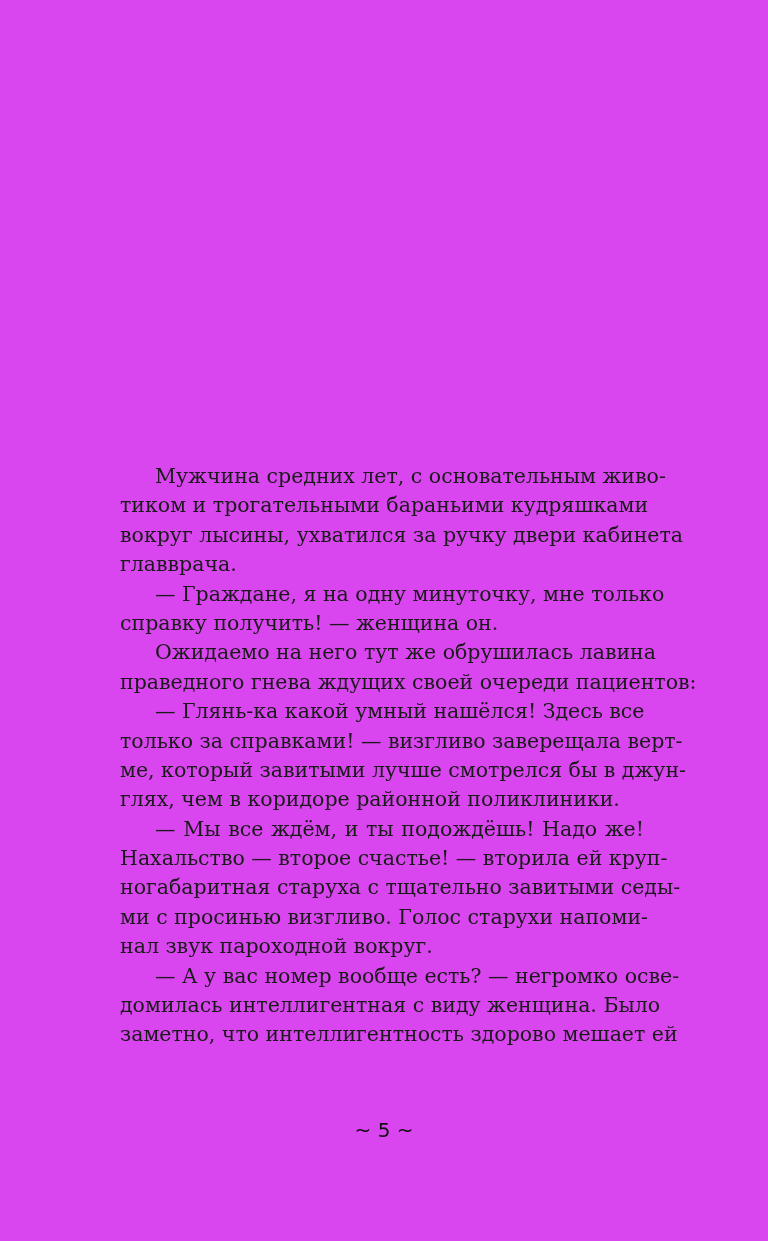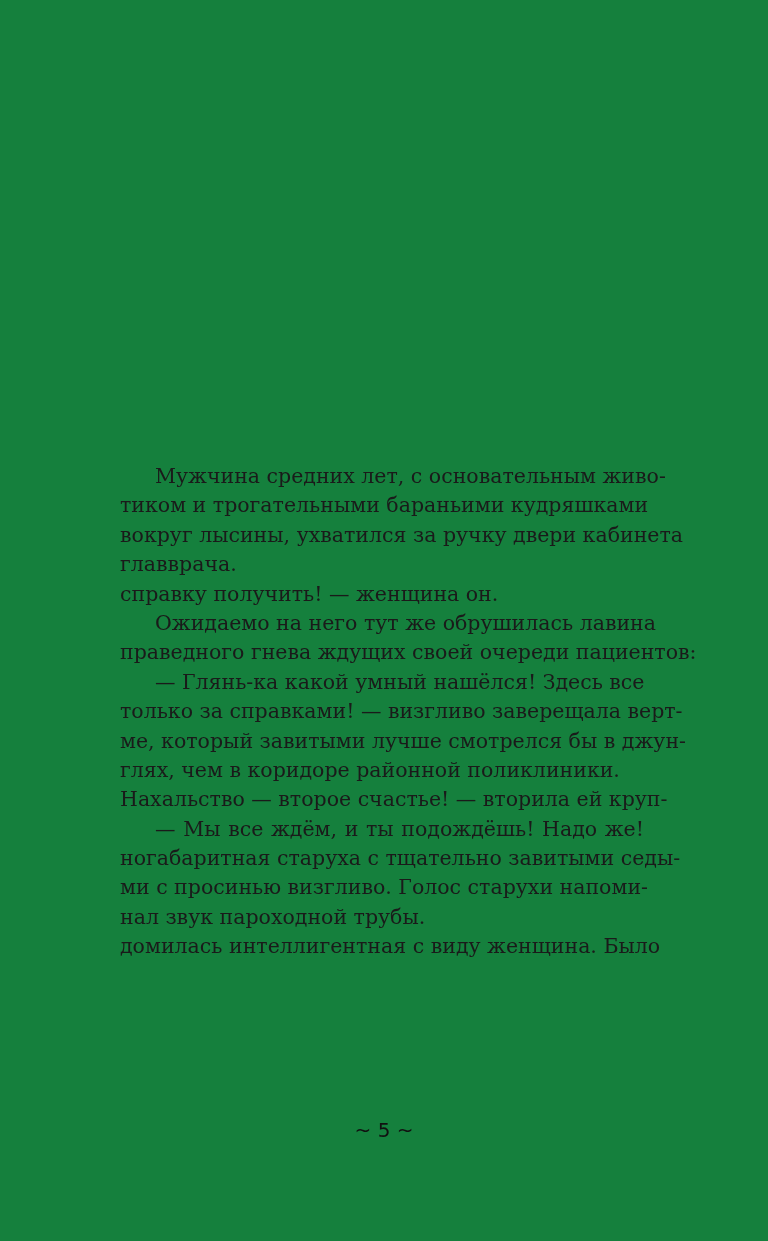--- a/index.html
+++ b/index.html
@@ -1,17 +1,17 @@
 <!DOCTYPE html>
 <html><head>
 <meta charset="utf-8">
 <style>
   html, body { margin:0; padding:0; background:#ffffff; }
   body { width:768px; height:1241px; position:relative; overflow:hidden; }
-  .page { position:absolute; left:0; top:0; width:768px; height:1241px; background:#15803d; }
+  .page { position:absolute; left:0; top:0; width:768px; height:1241px; background:#d946ef; }
   .text-block {
     position:absolute; left:120px; top:462px; width:524px;
     font-family:"DejaVu Serif","Liberation Serif",serif;
     font-size:20.5px; line-height:29.4px; color:#1a1a1a;
   }
   .line { display:block; white-space:nowrap; height:29.4px; text-align:justify; text-align-last:justify; }
   .line.indent { padding-left:35px; }
   .line.last { text-align-last:left; }
   .page-number {
     position:absolute; left:0; width:768px; top:1118px; text-align:center;
@@ -20,28 +20,31 @@
 </style>
 </head>
 <body>
 
 <div class="page">
   <div class="text-block" id="text-block">
       <span class="line indent">Мужчина средних лет, с основательным живо-</span>
       <span class="line">тиком и трогательными бараньими кудряшками</span>
       <span class="line">вокруг лысины, ухватился за ручку двери кабинета</span>
       <span class="line last">главврача.</span>
+      <span class="line indent">— Граждане, я на одну минуточку, мне только</span>
       <span class="line last">справку получить! — женщина он.</span>
       <span class="line indent">Ожидаемо на него тут же обрушилась лавина</span>
       <span class="line last">праведного гнева ждущих своей очереди пациентов:</span>
       <span class="line indent">— Глянь-ка какой умный нашёлся! Здесь все</span>
       <span class="line">только за справками! — визгливо заверещала верт-</span>
       <span class="line">ме, который завитыми лучше смотрелся бы в джун-</span>
       <span class="line last">глях, чем в коридоре районной поликлиники.</span>
+      <span class="line indent">— Мы все ждём, и ты подождёшь! Надо же!</span>
       <span class="line">Нахальство — второе счастье! — вторила ей круп-</span>
-      <span class="line indent">— Мы все ждём, и ты подождёшь! Надо же!</span>
       <span class="line">ногабаритная старуха с тщательно завитыми седы-</span>
       <span class="line">ми с просинью визгливо. Голос старухи напоми-</span>
-      <span class="line last">нал звук пароходной трубы.</span>
+      <span class="line last">нал звук пароходной вокруг.</span>
+      <span class="line indent">— А у вас номер вообще есть? — негромко осве-</span>
       <span class="line">домилась интеллигентная с виду женщина. Было</span>
+      <span class="line">заметно, что интеллигентность здорово мешает ей</span>
     </div>
   <div class="page-number">~ 5 ~</div>
 </div>
 
 </body></html>

